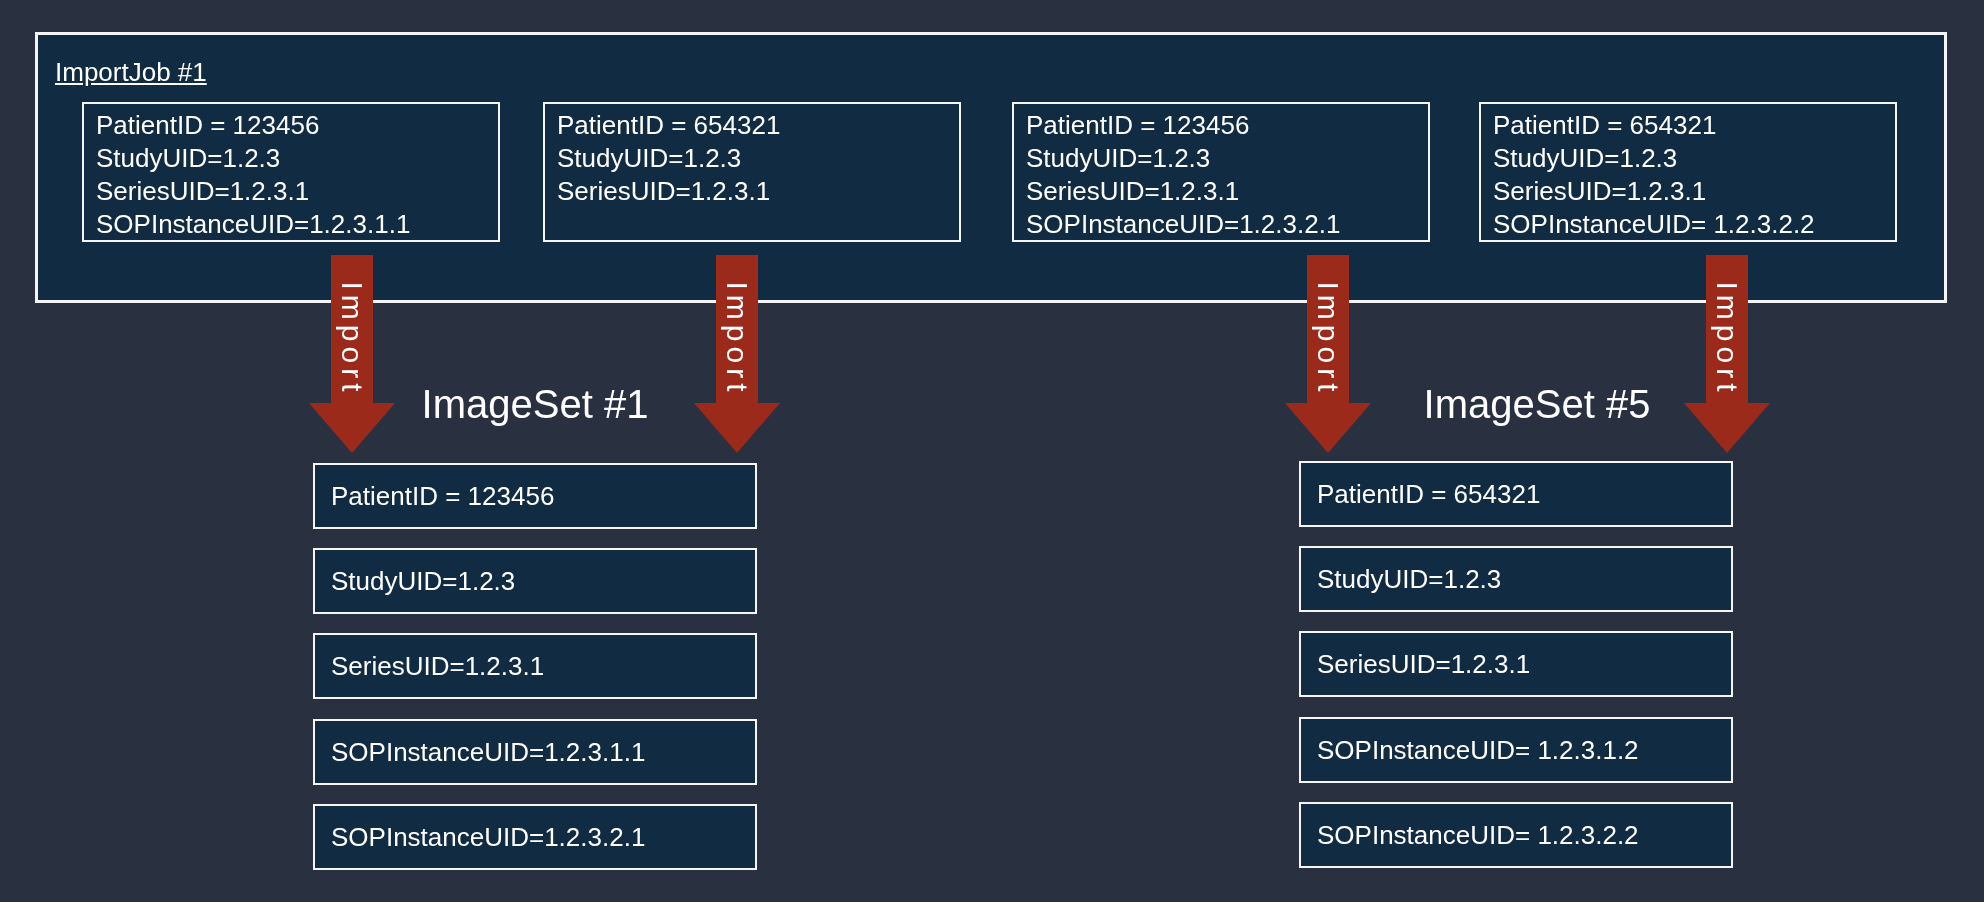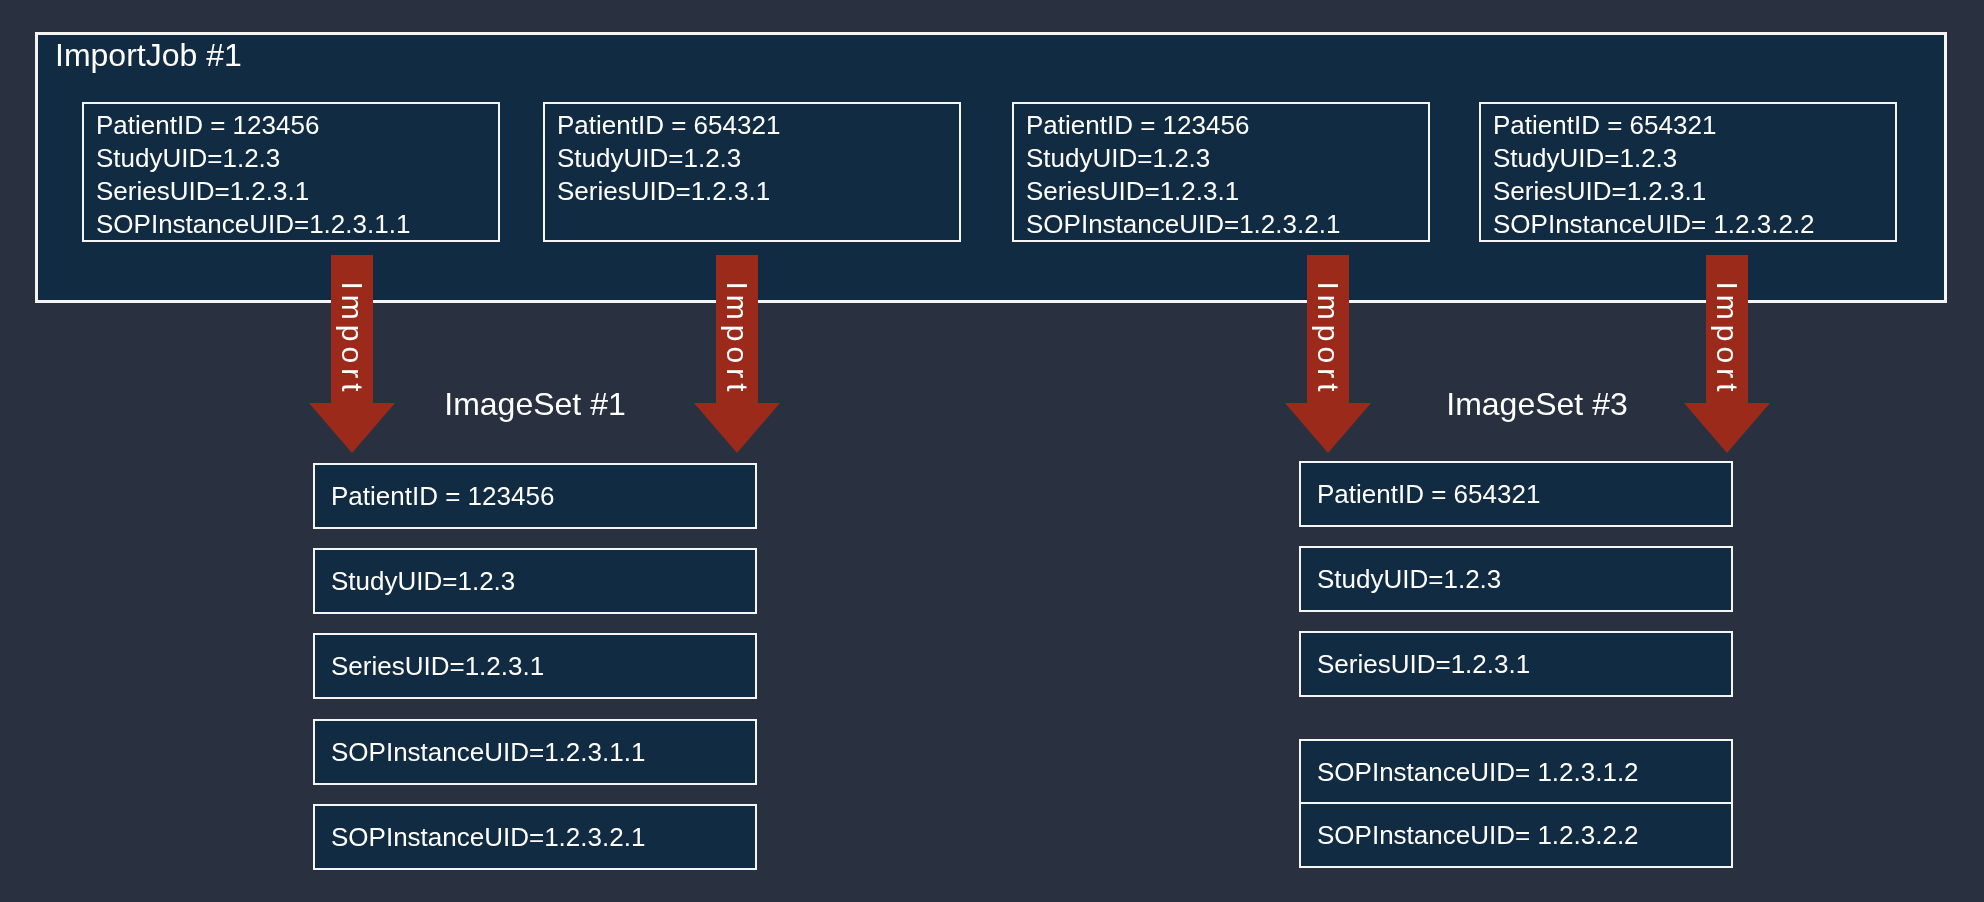--- a/index.html
+++ b/index.html
@@ -17,24 +17,25 @@
     position: absolute;
     left: 35px; top: 32px;
     width: 1912px; height: 271px;
     background: #112c42;
     border: 3px solid #f5f5f5;
     box-sizing: border-box;
     z-index: 1;
   }
   .importjob-label {
     position: absolute;
-    left: 17px; top: 4px;
-    font-size: 32px;
+    left: 17px; top: 21px;
+    font-size: 26px;
     line-height: 32px;
     white-space: nowrap;
+    text-decoration: underline;
   }
   .dicom-title {
     position: absolute;
     left: 0; top: 10px;
     width: 100%;
     text-align: center;
     font-size: 42px;
     line-height: 50px;
     white-space: nowrap;
   }
@@ -81,21 +82,21 @@
     padding-left: 26px;
     box-sizing: border-box;
     color: #ffffff;
     white-space: nowrap;
   }
   
   .imageset-title {
     position: absolute;
     top: 380px;
     text-align: center;
-    font-size: 32px;
+    font-size: 40px;
     line-height: 48px;
     white-space: nowrap;
     z-index: 2;
   }
   .iset-row {
     position: absolute;
     height: 66px;
     background: #112c42;
     border: 2px solid #f5f5f5;
     box-sizing: border-box;
@@ -161,20 +162,20 @@
     <div class="arrow-label" style="left:1629px">Import</div>
   </div>
 
   <div class="imageset-title" style="left:313px; width:444px">ImageSet #1</div>
   <div class="iset-row" style="left:313px; top:463px; width:444px">PatientID = 123456</div>
   <div class="iset-row" style="left:313px; top:548px; width:444px">StudyUID=1.2.3</div>
   <div class="iset-row" style="left:313px; top:633px; width:444px">SeriesUID=1.2.3.1</div>
   <div class="iset-row" style="left:313px; top:719px; width:444px">SOPInstanceUID=1.2.3.1.1</div>
   <div class="iset-row" style="left:313px; top:804px; width:444px">SOPInstanceUID=1.2.3.2.1</div>
 
-  <div class="imageset-title" style="left:1320px; width:434px">ImageSet #3</div>
+  <div class="imageset-title" style="left:1320px; width:434px">ImageSet #5</div>
   <div class="iset-row" style="left:1299px; top:461px; width:434px">PatientID = 654321</div>
   <div class="iset-row" style="left:1299px; top:546px; width:434px">StudyUID=1.2.3</div>
   <div class="iset-row" style="left:1299px; top:631px; width:434px">SeriesUID=1.2.3.1</div>
-  <div class="iset-row" style="left:1299px; top:739px; width:434px">SOPInstanceUID= 1.2.3.1.2</div>
+  <div class="iset-row" style="left:1299px; top:717px; width:434px">SOPInstanceUID= 1.2.3.1.2</div>
   <div class="iset-row" style="left:1299px; top:802px; width:434px">SOPInstanceUID= 1.2.3.2.2</div>
 
 </div>
 
 </body></html>

